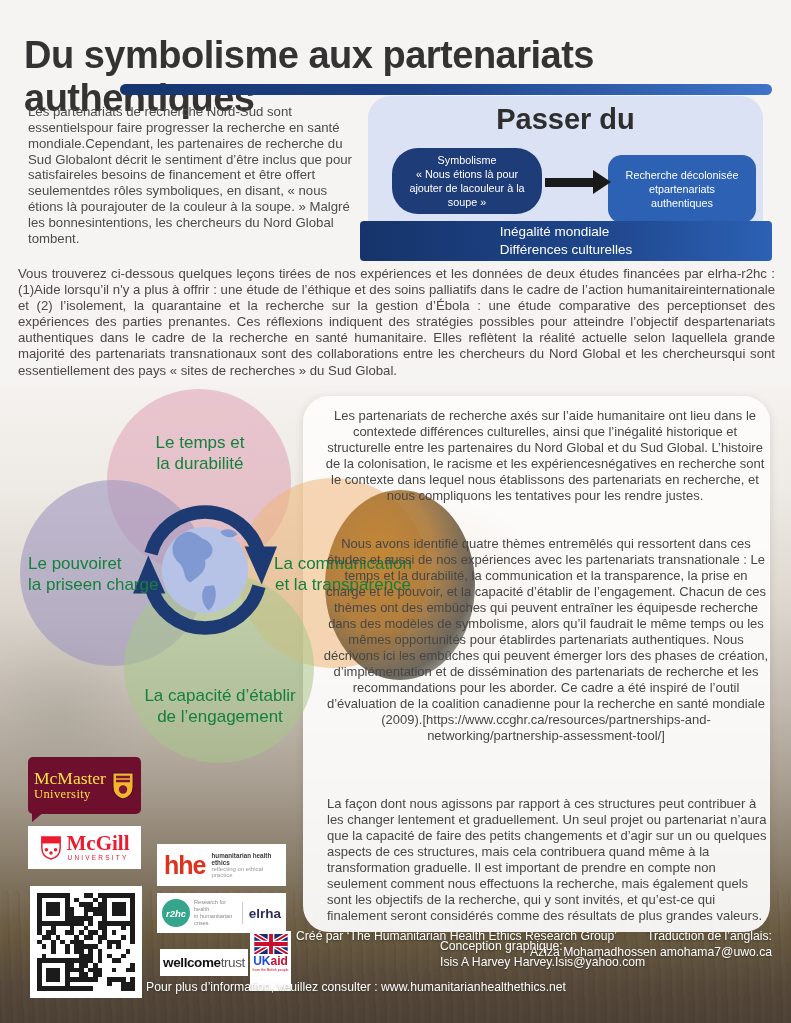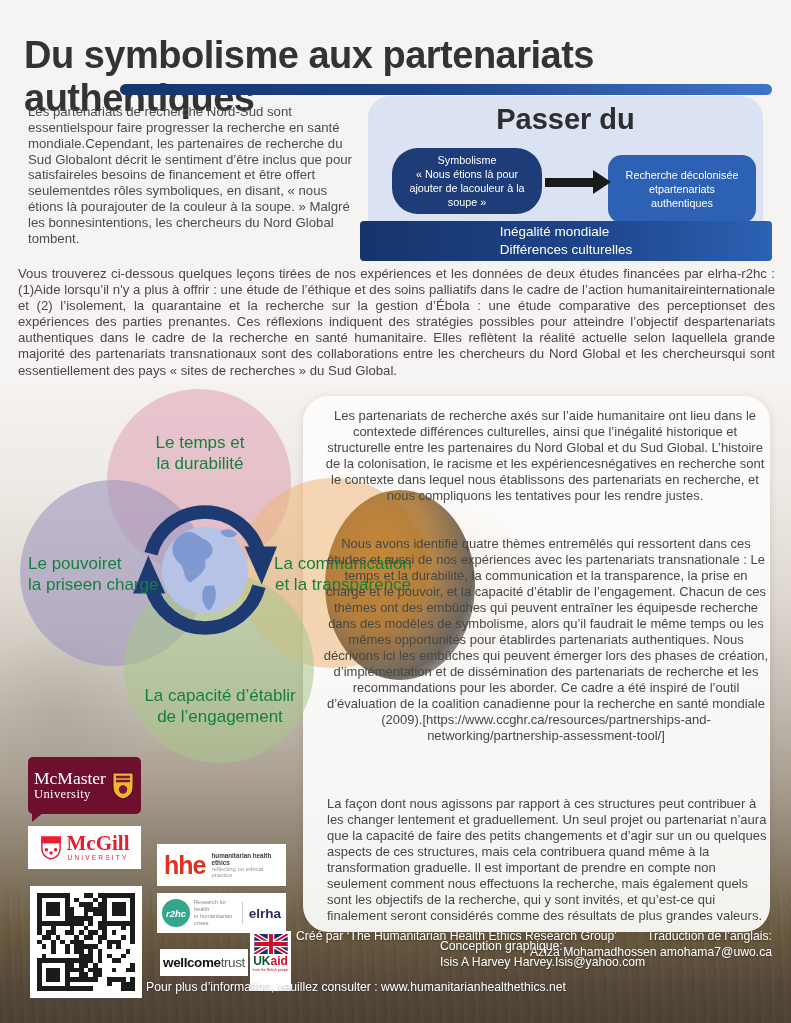--- a/index.html
+++ b/index.html
@@ -74,21 +74,21 @@
   .p1 { top:12px; left:14px; width:440px; text-align:center; }
   .p2 { top:140px; left:12px; width:446px; text-align:center; }
   .p3 { top:400px; left:16px; width:442px; text-align:left; font-size:12.8px; }
 
   
   .logo { position:absolute; z-index:10; background:#fff; }
   .mcmaster { left:28px; top:757px; width:113px; height:57px; background:#6e0f2d; border-radius:5px;
     display:flex; align-items:center; padding:4px 6px; gap:5px; }
   .mcmaster-tail { position:absolute; left:32px; top:812px; width:0; height:0; z-index:10;
     border-left:12px solid #6e0f2d; border-bottom:10px solid transparent; }
-  .mcm-text { color:#ffffff; font-family:"Liberation Serif", serif; line-height:1.02; }
+  .mcm-text { color:#fde047; font-family:"Liberation Serif", serif; line-height:1.02; }
   .mcm-l1 { font-size:17.5px; }
   .mcm-l2 { font-size:12.5px; letter-spacing:.4px; }
   .mcgill { left:28px; top:826px; width:113px; height:43px; display:flex; align-items:center; justify-content:center; gap:5px; padding:3px; }
   .mcgill-name { color:#ed1b2f; font-family:"Liberation Serif", serif; font-size:21px; font-weight:bold; line-height:.95; }
   .mcgill-sub { color:#ed1b2f; font-size:6.5px; letter-spacing:2.2px; text-align:center; }
   .qr-box { left:30px; top:886px; width:112px; height:112px; padding:7px; }
   .hhe { left:157px; top:844px; width:129px; height:42px; display:flex; align-items:center; padding:3px 7px; gap:6px; }
   .hhe-abbr { color:#e0301e; font-size:25px; font-weight:bold; letter-spacing:-1px; line-height:1; }
   .hhe-l1 { font-size:6.3px; font-weight:bold; color:#3a3a3a; }
   .hhe-l2 { font-size:6px; color:#999; }
@@ -96,21 +96,21 @@
   .r2hc-circle { width:28px; height:28px; border-radius:50%; background:#35a68c; color:#fff; font-size:9.5px; font-style:italic; font-weight:bold;
     display:flex; align-items:center; justify-content:center; flex:0 0 auto; }
   .r2hc-txt { font-size:5.6px; color:#8a8a8a; line-height:1.25; }
   .r2hc-div { width:1px; height:22px; background:#ccc; margin:0 2px; }
   .elrha { color:#2b2d5c; font-size:13.5px; font-weight:bold; }
   .wellcome { left:160px; top:949px; width:88px; height:27px; display:flex; align-items:center; justify-content:center;text-align:center; }
   .wc-b { font-size:13.5px; font-weight:bold; color:#111; letter-spacing:-.4px; }
   .wc-l { font-size:13.5px; color:#555; letter-spacing:-.4px; }
   .ukaid { left:250px; top:931px; width:41px; height:60px; display:flex; flex-direction:column; align-items:center; padding:3px 2px 2px; gap:1px; }
   .ukaid-name { font-size:12px; font-weight:bold; line-height:1; }
-  .ukaid-uk { color:#14532d; } .ukaid-aid { color:#c8102e; }
+  .ukaid-uk { color:#1d4ed8; } .ukaid-aid { color:#c8102e; }
   .ukaid-sub { font-size:3.6px; color:#c8102e; }
 
   
   .credit { position:absolute; z-index:10; color:#fff; font-size:12.2px; line-height:1.3; text-shadow:0 1px 2px rgba(0,0,0,.4); }
   .created { left:296px; top:929px; width:330px; }
   .translation { left:440px; top:929px; width:332px; text-align:right; }
   .design { left:440px; top:939px; width:332px; text-align:left; }
   .more-info { left:146px; top:980px; width:420px; }
 </style>
 </head>

